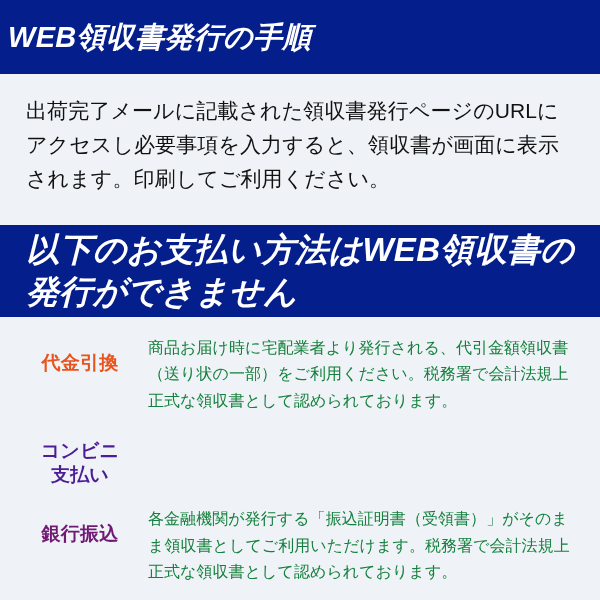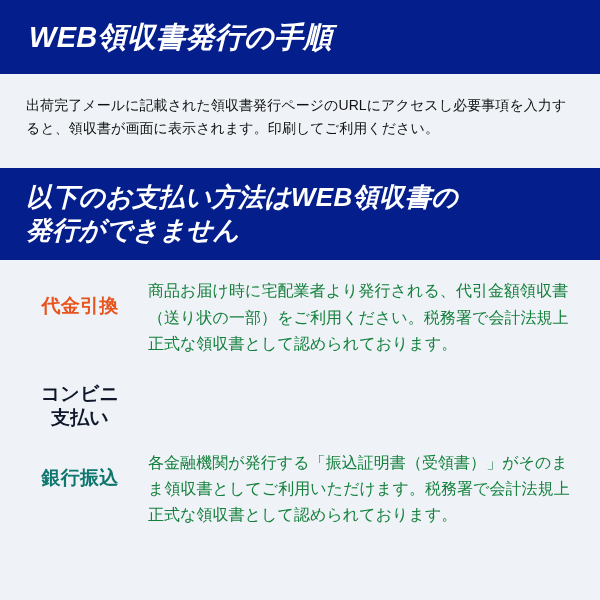--- a/index.html
+++ b/index.html
@@ -36,40 +36,40 @@
   .banner-title {
     font-weight: bold;
     font-style: italic;
     letter-spacing: 0.01em;
     line-height: 1.18;
     white-space: pre-line;
   }
 
   #banner-main {
     height: 74px;
-    padding: 0 0 0 29px;
+    padding: 0 0 0 8px;
   }
   #banner-main .banner-title {
     font-size: 29px;
   }
 
   #banner-sub {
     height: 92px;
     margin-top: 29px;
     padding: 0 0 0 26px;
   }
   #banner-sub .banner-title {
-    font-size: 26px;
+    font-size: 33px;
     line-height: 1.28;
   }
 
   
   .intro {
     padding: 20px 24px 0 26px;
-    font-size: 14px;
+    font-size: 21px;
     line-height: 1.62;
     color: #111111;
     letter-spacing: 0.005em;
   }
 
   
   .methods {
     padding: 18px 14px 0 26px;
   }
   .method-row {
@@ -95,22 +95,22 @@
     flex: 1 1 auto;
     font-size: 16px;
     line-height: 1.64;
     color: #15803d;
     padding-left: 14px;
     padding-right: 4px;
     letter-spacing: 0.003em;
   }
 
   .label-cod   { color: #e8541e; }
-  .label-cvs   { color: #0f172a; padding-top: 6px; }
-  .label-bank  { color: #0f766e; }
+  .label-cvs   { color: #4c1d95; padding-top: 6px; }
+  .label-bank  { color: #701a75; }
 </style>
 </head>
 <body>
 
 <div class="page">
 
   <div class="banner" id="banner-main">
     <div class="banner-title">WEB領収書発行の手順</div>
   </div>
 

